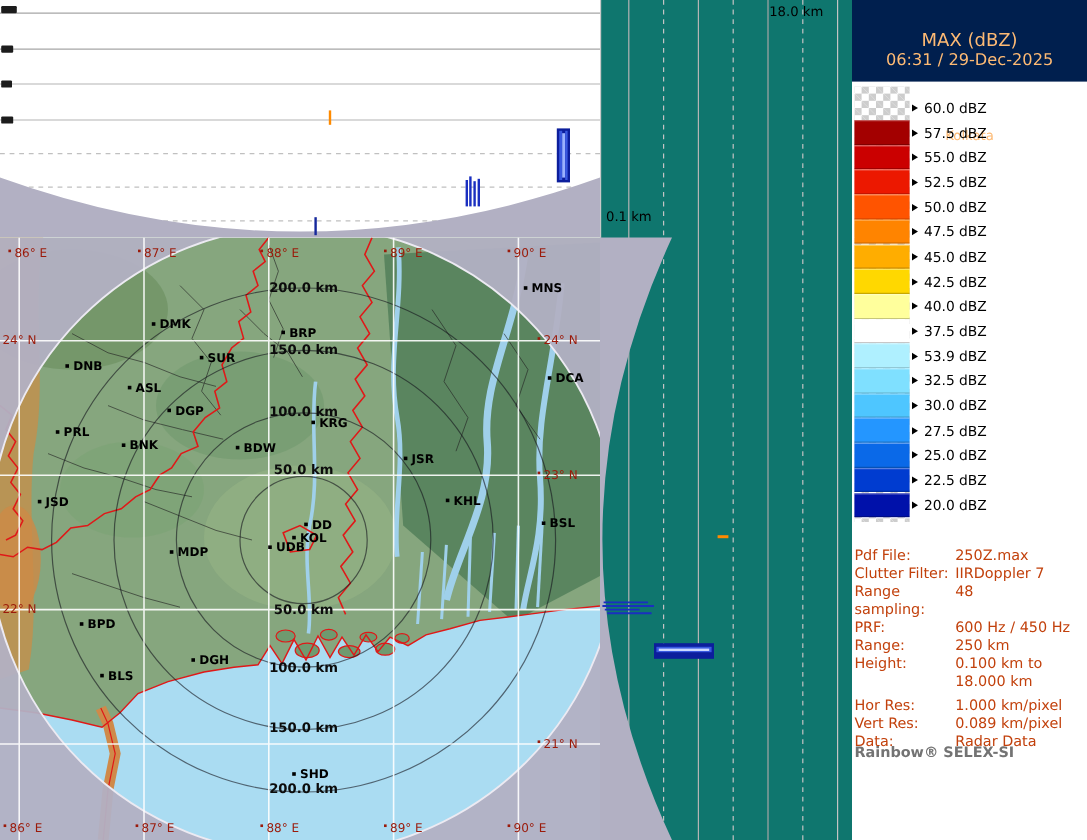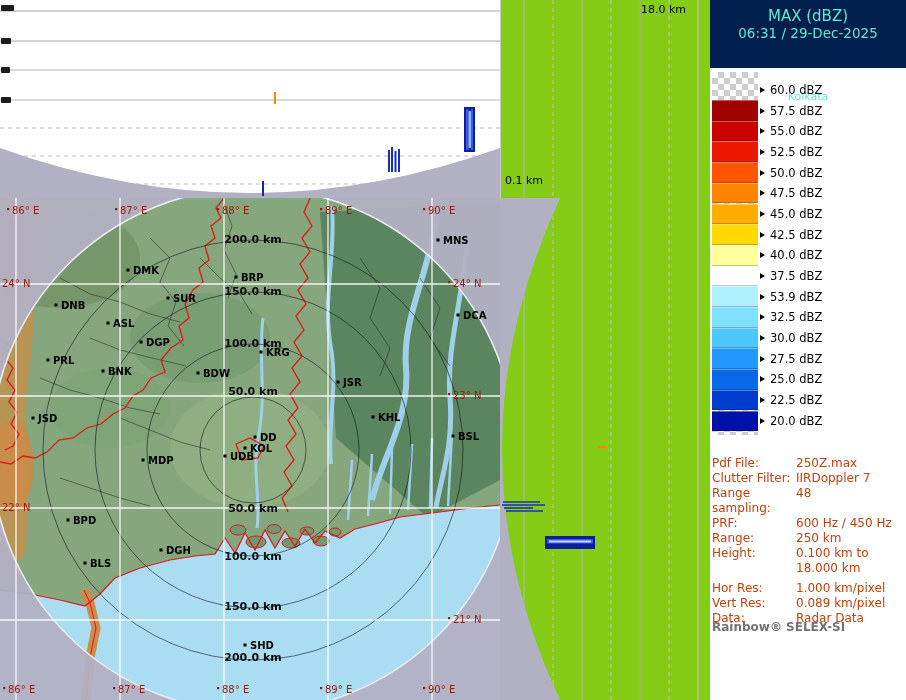--- a/index.html
+++ b/index.html
@@ -1,23 +1,23 @@
 <!DOCTYPE html>
 <html><head>
 <meta charset="utf-8">
 <style>
   html,body{margin:0;padding:0;background:#fff;}
   .stage{position:relative;width:906px;height:700px;overflow:hidden;background:#fff;
          font-family:"DejaVu Sans",sans-serif;}
   .top-panel{position:absolute;left:0;top:0;width:500px;height:198px;background:#fff;}
-  .side-panel{position:absolute;left:500px;top:0;width:210px;height:700px;background:#84cc16;}
+  .side-panel{position:absolute;left:500px;top:0;width:210px;height:700px;background:#0f766e;}
   .map-panel{position:absolute;left:0;top:198px;width:500px;height:502px;}
   .legend-panel{position:absolute;left:710px;top:0;width:196px;height:700px;background:#fff;}
   .legend-header{position:absolute;left:0;top:0;width:196px;height:68px;background:#001F4E;
-                 color:#5eead4;text-align:center;padding-top:7px;box-sizing:border-box;}
+                 color:#fdba74;text-align:center;padding-top:24px;box-sizing:border-box;}
   .legend-header .t1{font-size:15px;line-height:18px;}
   .legend-header .t2{font-size:13.5px;line-height:17px;}
   .legend-header .t3{font-size:11px;line-height:17px;margin-top:46px;}
   .checker{background-color:#fff;
     background-image:linear-gradient(45deg,#cdcdcd 25%,transparent 25%,transparent 75%,#cdcdcd 75%),
                      linear-gradient(45deg,#cdcdcd 25%,transparent 25%,transparent 75%,#cdcdcd 75%);
     background-size:12px 12px;background-position:0 0,6px 6px;}
   .colorbar{position:absolute;left:2px;top:72px;width:46px;height:363px;}
   .cblock{position:absolute;left:0;width:46px;height:20.7px;
           box-shadow:inset 0 1px rgba(255,255,255,.35), inset 0 -1px rgba(0,0,0,.22);}

